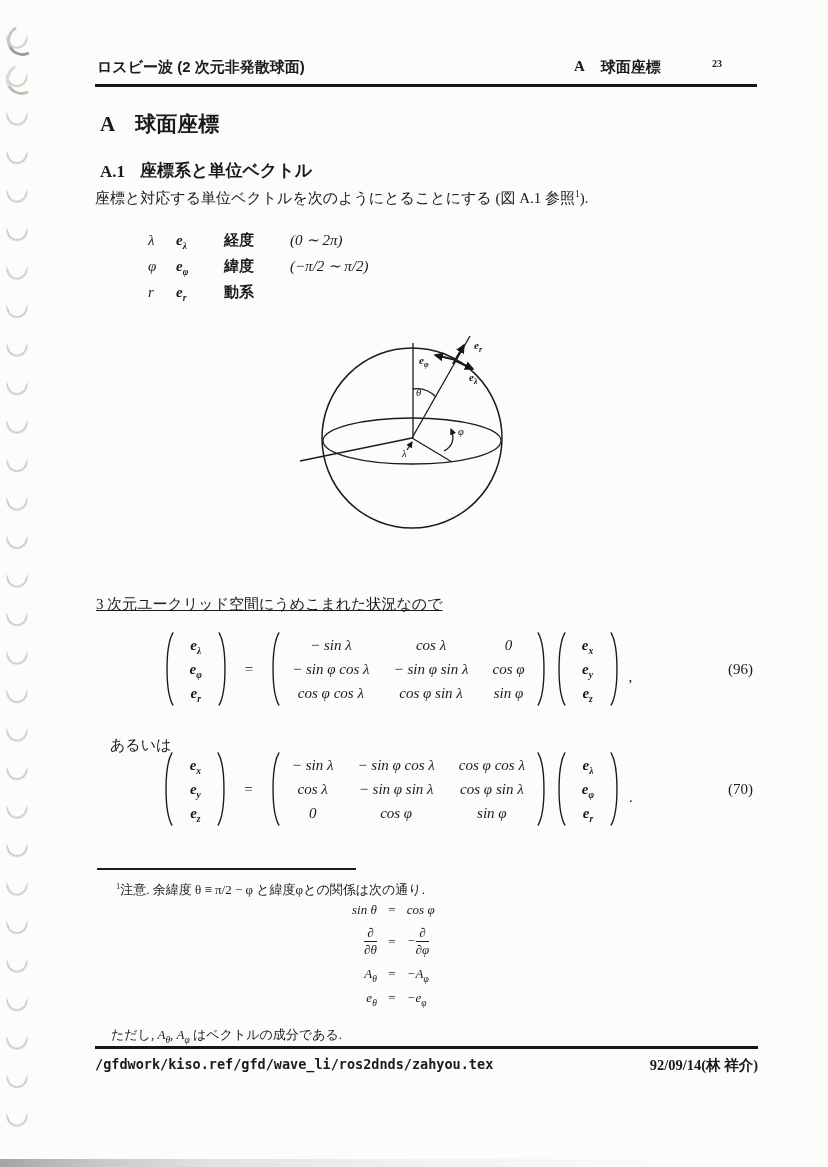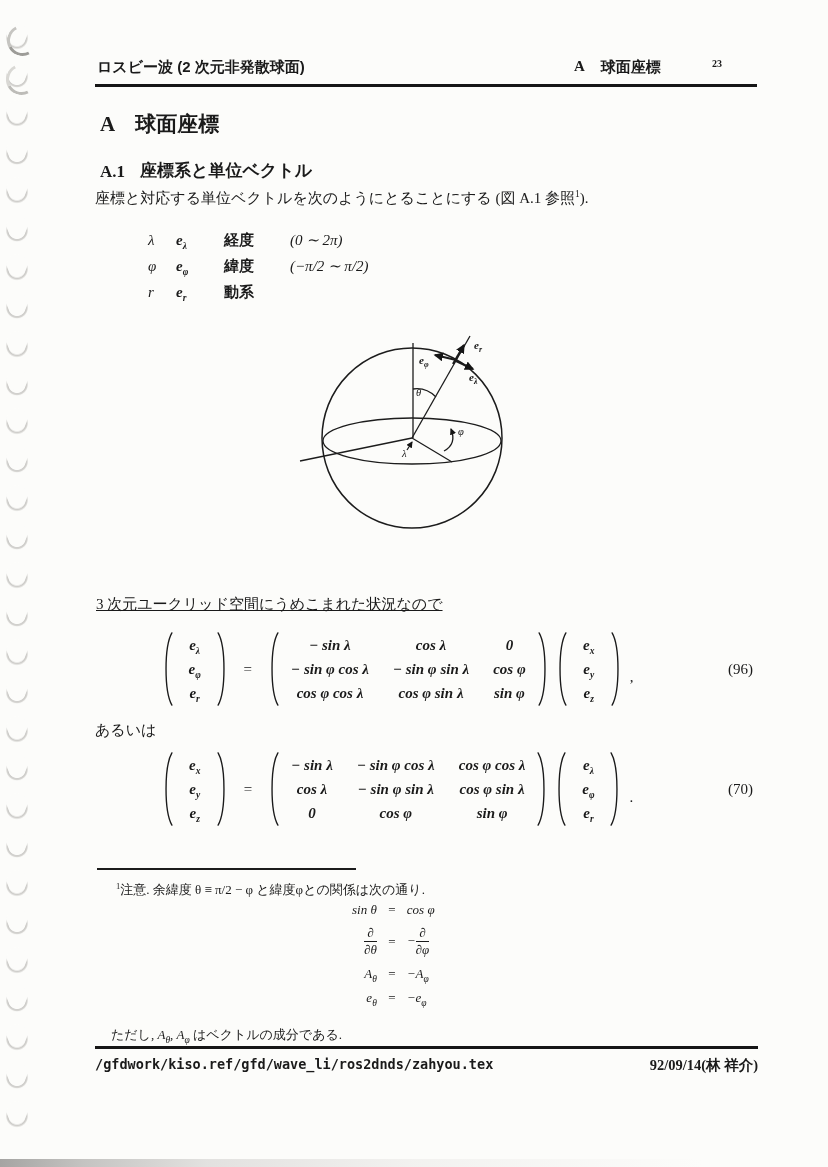--- a/index.html
+++ b/index.html
@@ -40,21 +40,21 @@
   
   .sec-title { position:absolute; left:100px; top:110px; display:flex; gap:20px; align-items:baseline; }
   .sec-no { font-weight:700; font-size:21px; }
   .sec-tx { font-family:"Liberation Sans",sans-serif; font-weight:700; font-size:21px; }
   .sub-title { position:absolute; left:100px; top:159px; display:flex; gap:15px; align-items:flex-end; }
   .sub-no { font-weight:700; font-size:17px; }
   .sub-tx { font-family:"Liberation Sans",sans-serif; font-weight:700; font-size:17px; }
   .intro { position:absolute; left:95px; top:189px; margin:0; font-size:15px; }
   .intro sup { font-size:9.5px; }
   .para2 { position:absolute; left:92px; top:591px; margin:4px; font-size:15px;text-decoration:underline; }
-  .between { position:absolute; left:95px; top:721px; margin:0; font-size:15px; }
+  .between { position:absolute; left:95px; top:721px; margin:15px; font-size:15px; }
   .math { font-family:"Liberation Serif",serif; font-style:italic; }
   sub { font-size:9.5px; line-height:0; font-style:italic; }
   
   .coords {
     position:absolute; left:148px; top:231px;
     display:grid; grid-template-columns:28px 48px 66px auto;
     row-gap:7px; align-items:baseline; font-size:15px;
   }
   .c-sym { font-style:italic; }
   .c-vec { font-style:italic; font-weight:700; }
@@ -69,21 +69,21 @@
   .fang { font-family:"Liberation Serif",serif; font-style:italic; font-size:10.5px; fill:#151515; font-weight:400; }
   
   .equation { position:absolute; left:95px; width:660px; display:flex; justify-content:center; }
   .eq96 { top:630px; }
   .eq97 { top:750px; }
   .eq-body { display:flex; align-items:center; gap:5px; transform:translateX(-28px); }
   .rel { font-size:15px; margin:0 10px; }
   .vcol { display:flex; flex-direction:column; row-gap:6px; align-items:center; min-width:28px; padding:0 2px; }
   .ve { font-style:italic; font-weight:700; font-size:15px; line-height:18px; }
   .matrix { display:grid; grid-template-columns:repeat(3,auto); column-gap:24px; row-gap:7px;
-    justify-items:center; align-items:center; padding:0 6px;font-weight:bold; }
+    justify-items:center; align-items:center; padding:0 6px; }
   .mc { font-style:italic; font-size:15px; line-height:17px; white-space:nowrap; }
   .pwrap svg { width:13px; height:78px; display:block; }
   .trail { font-size:15px; position:relative; top:8px; margin-left:2px; }
   .eqnum { position:absolute; right:2px; top:50%; transform:translateY(-50%); font-size:15px; }
   
   .fn-rule { position:absolute; left:97px; top:868px; width:259px; height:1.6px; background:#1c1c1c; }
   .fn-text { position:absolute; left:95px; top:875px; margin:6px; font-size:13px; padding-left:15px; width:620px; }
   .fn-text sup { font-size:8.5px; }
   .fn-eqs {
     position:absolute; left:352px; top:902px;

